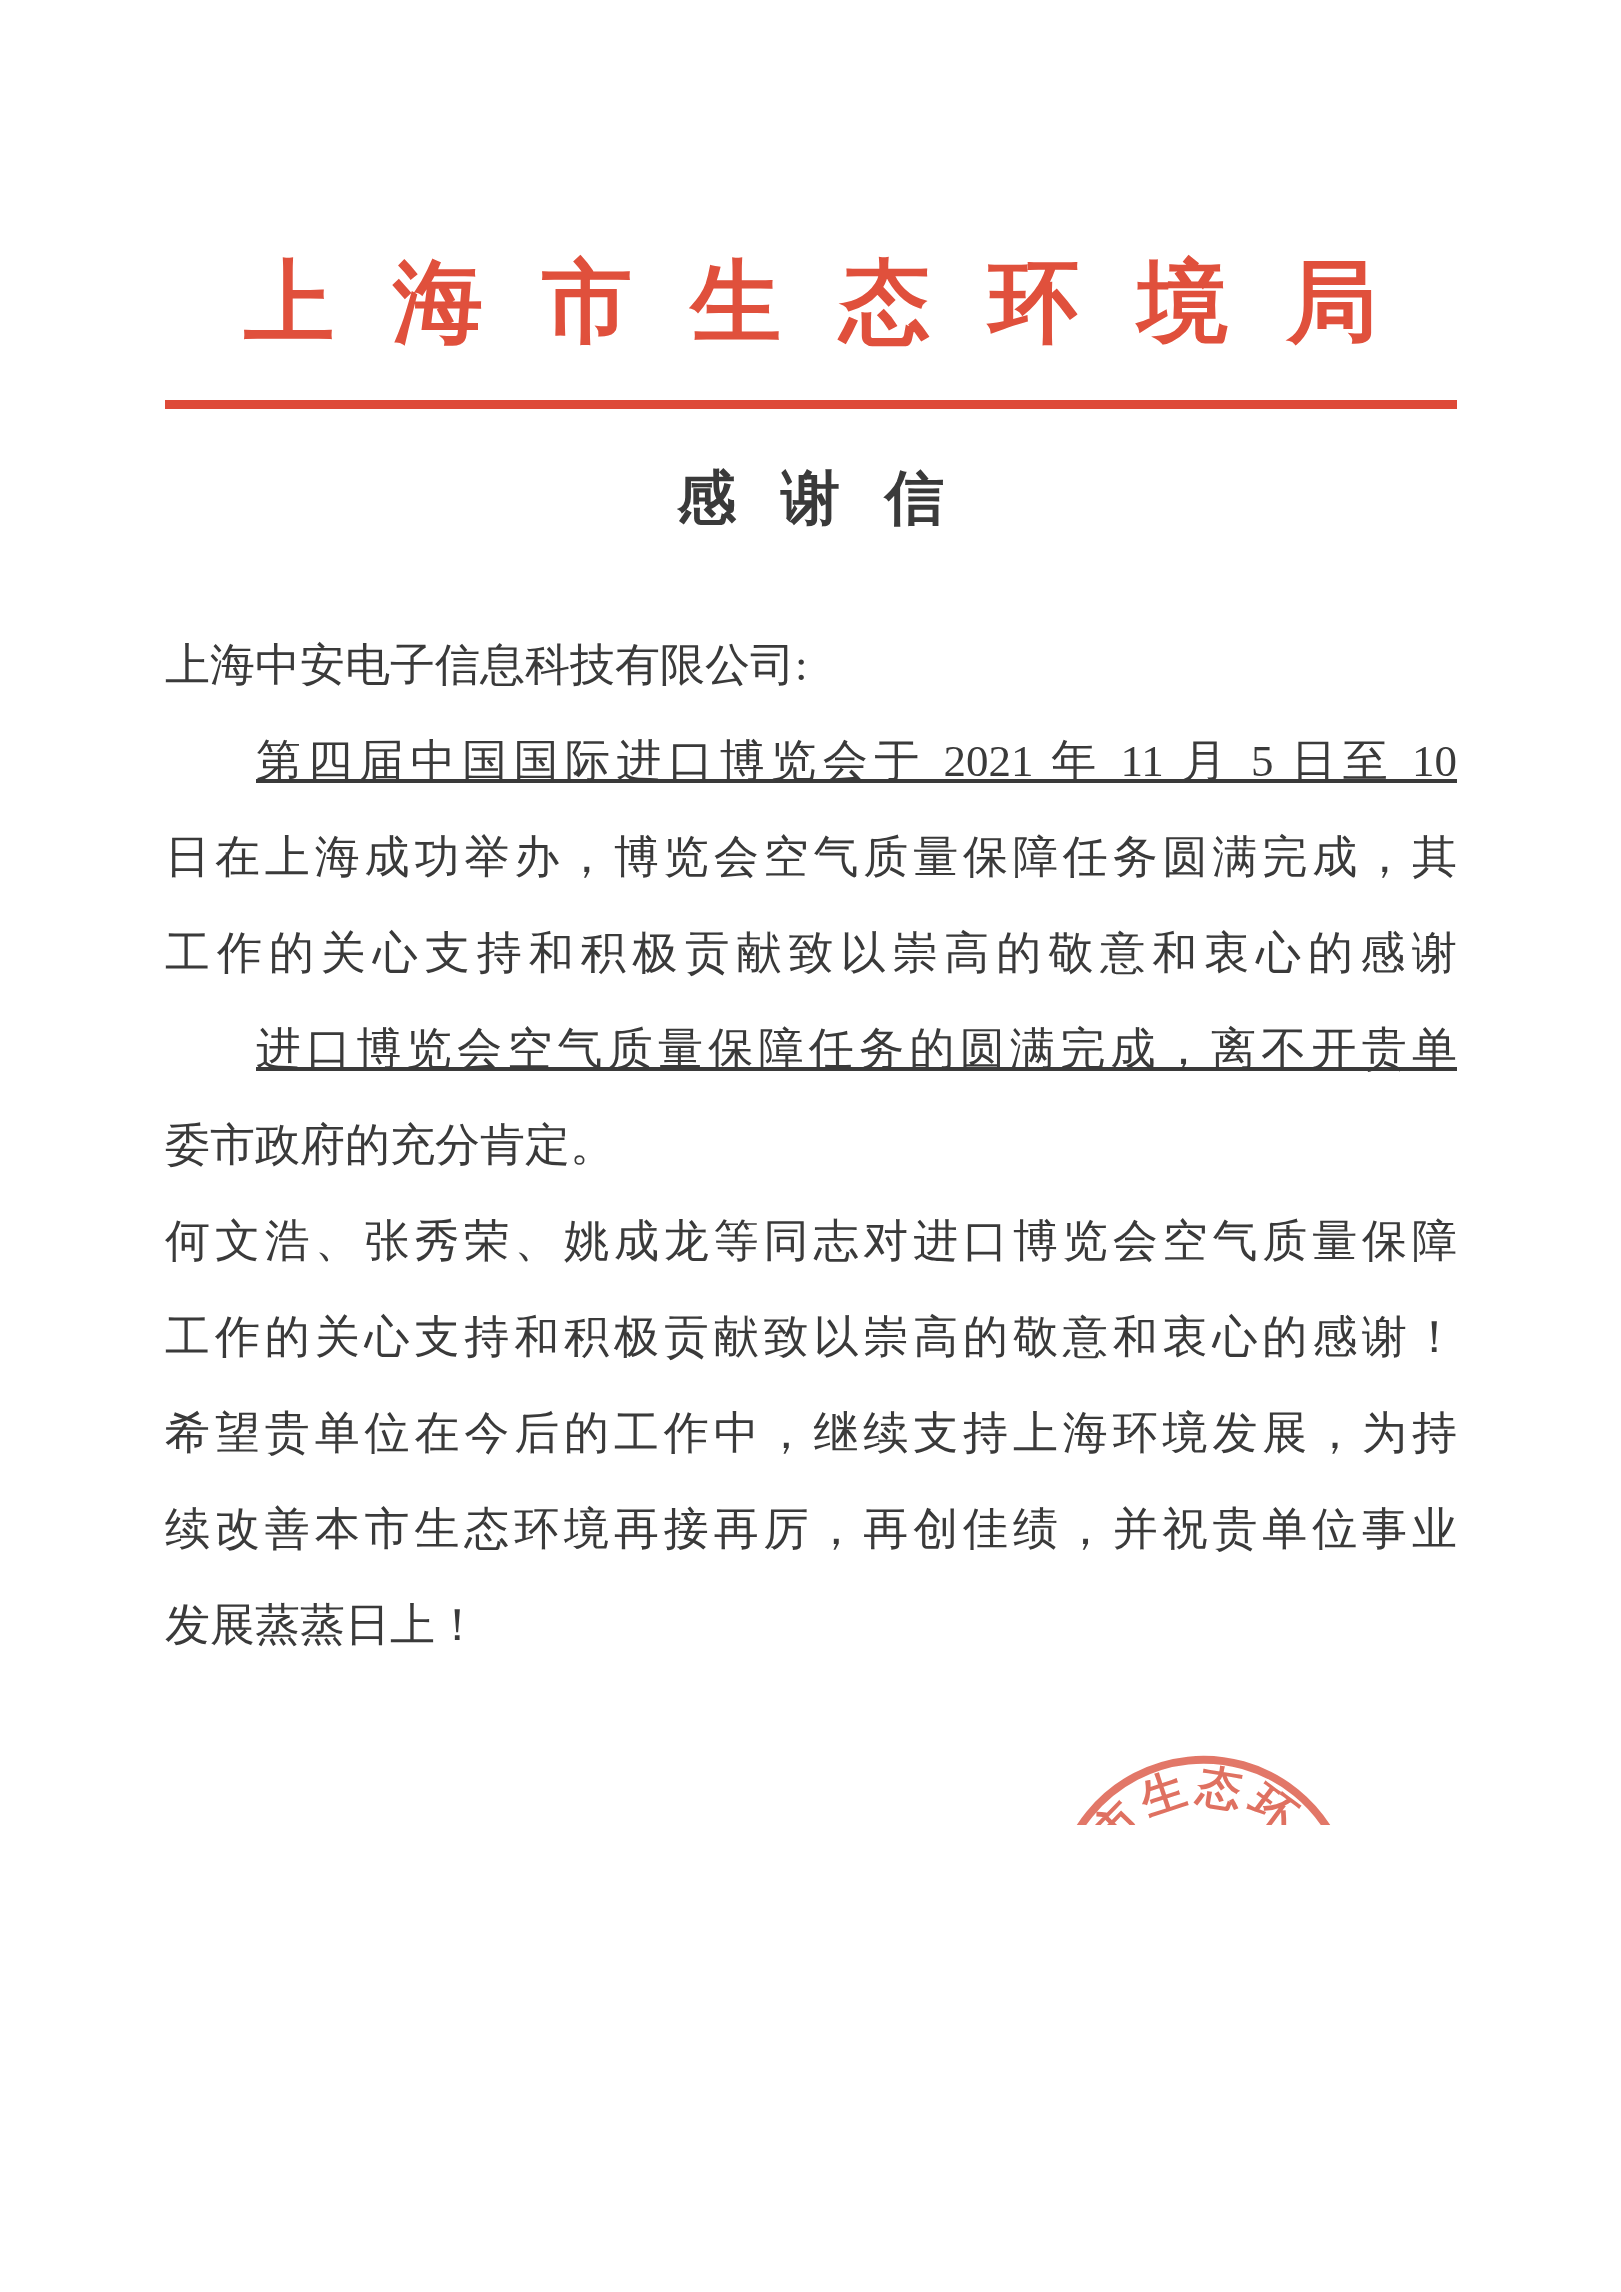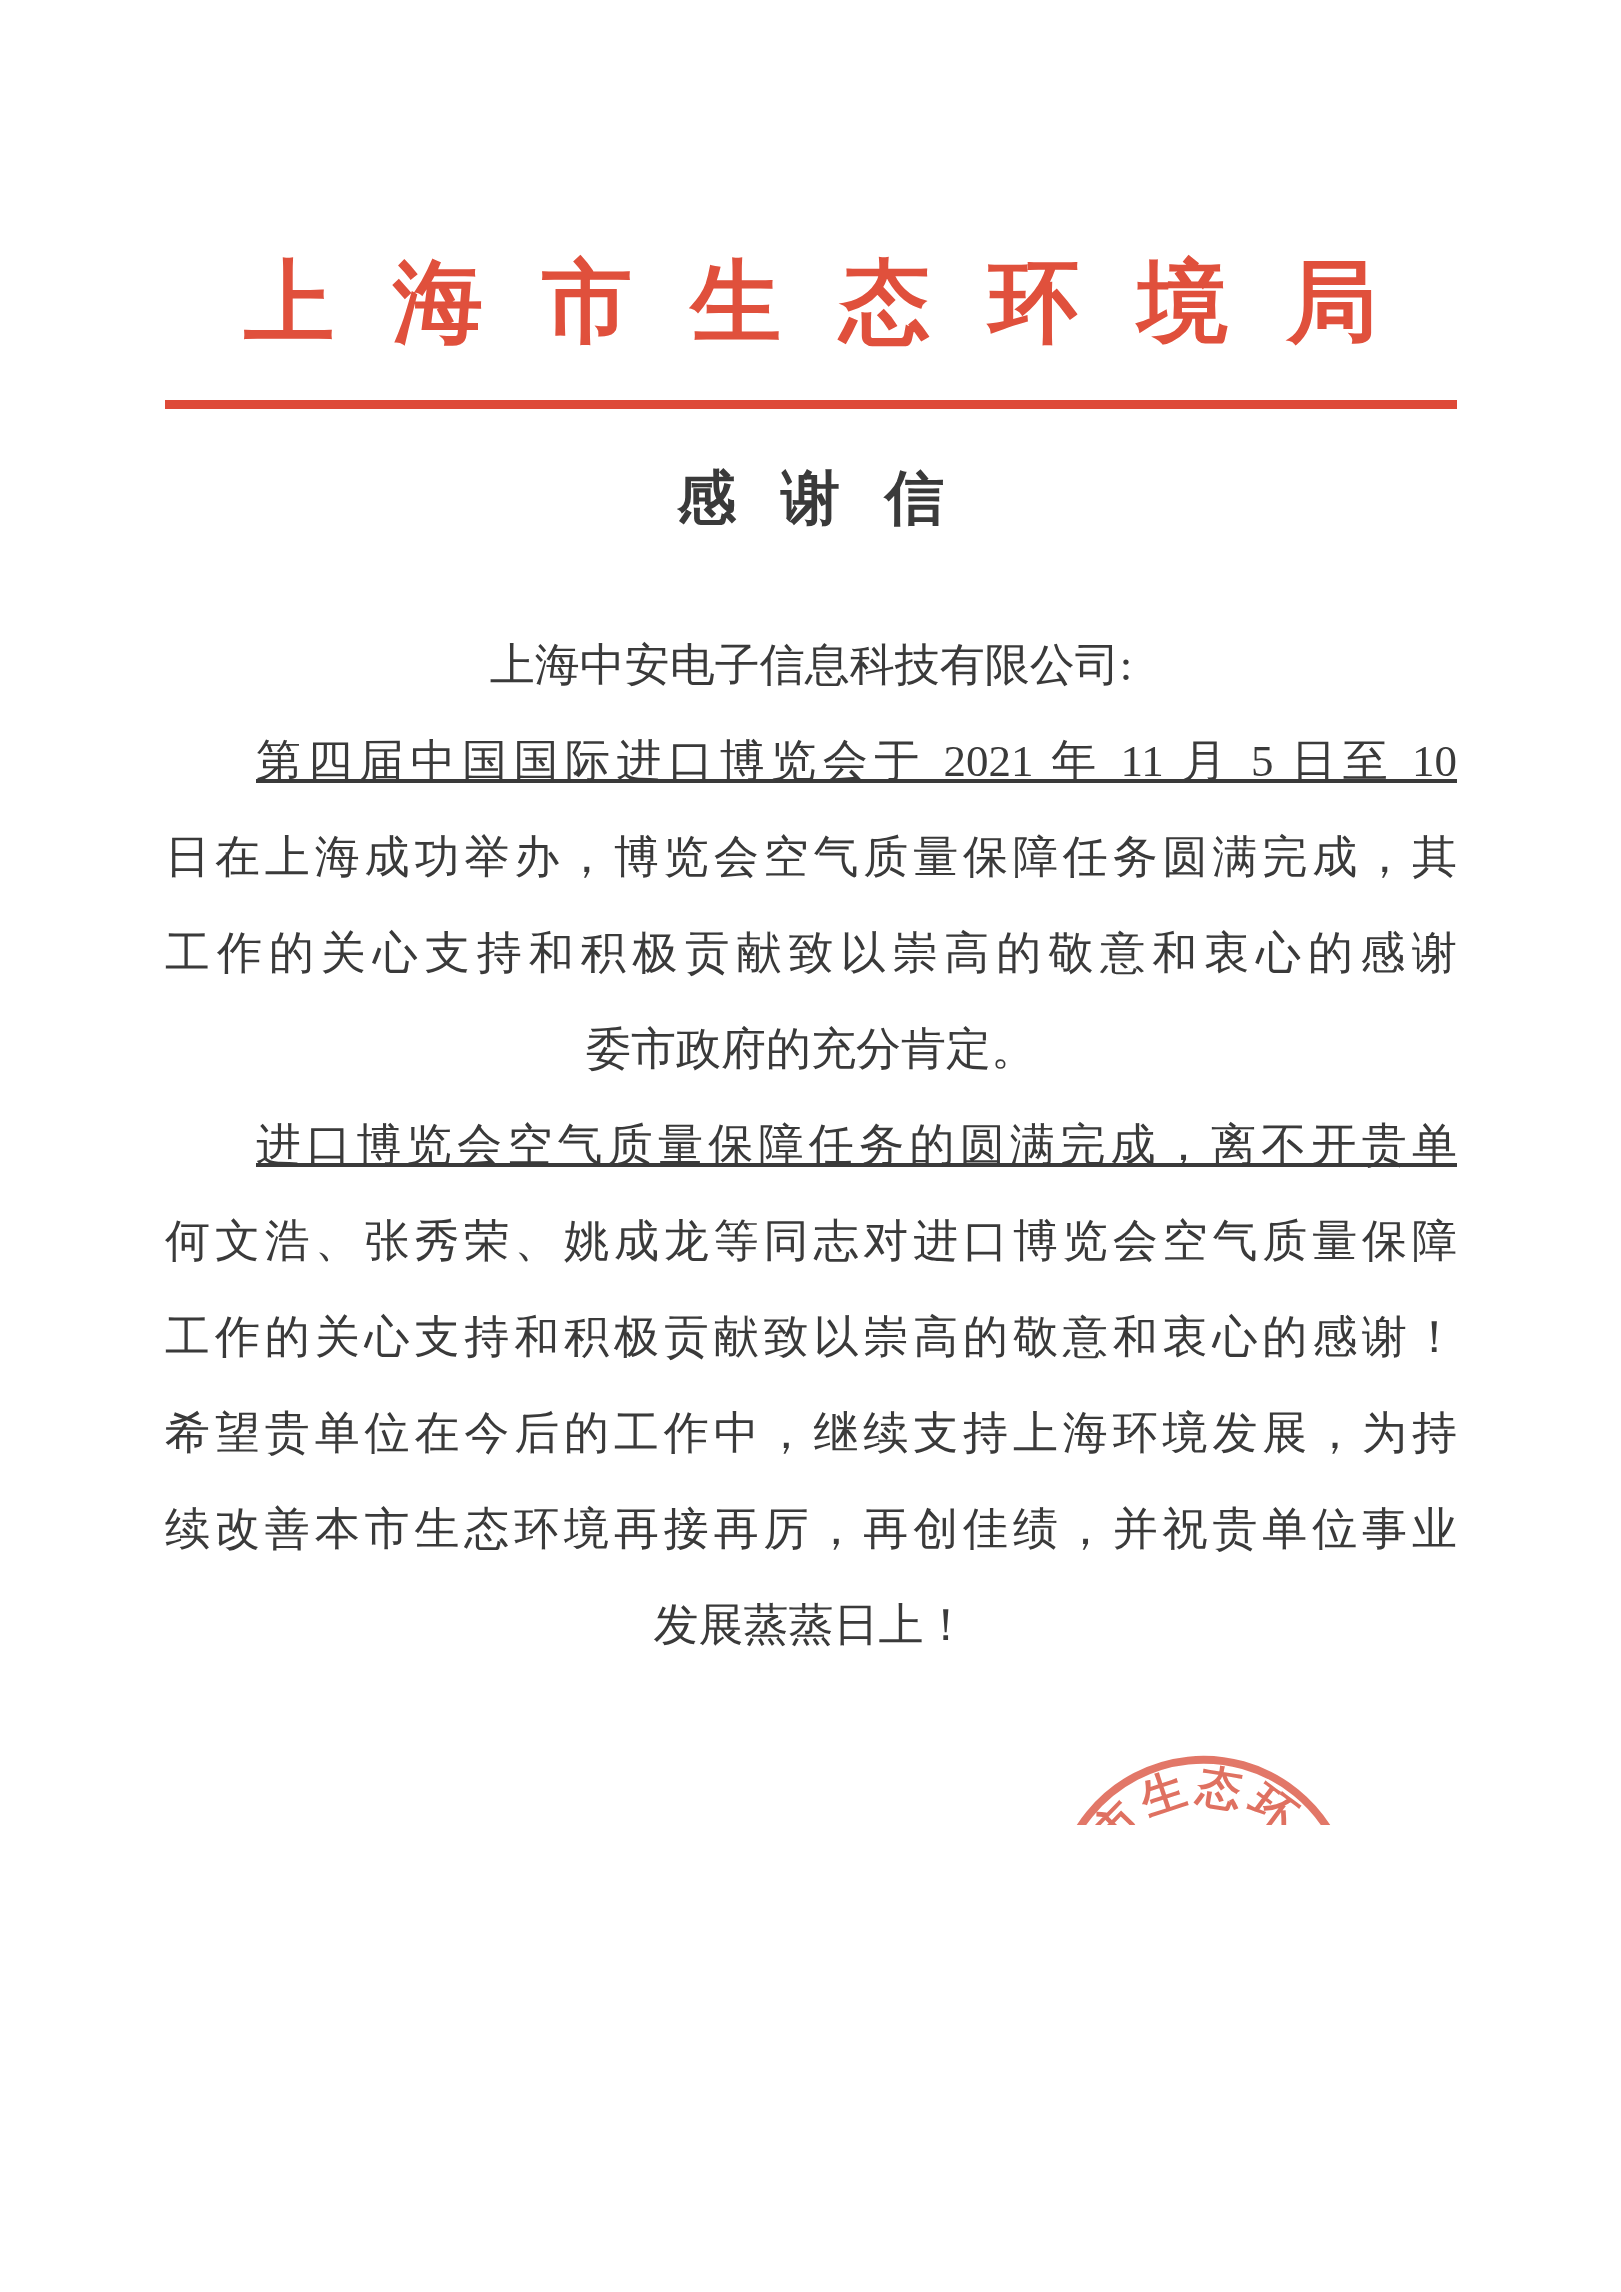--- a/index.html
+++ b/index.html
@@ -62,21 +62,20 @@
     top: 617px;
     left: 165px;
     right: 164px;
     color: #3a3a3a;
     font-size: 45px;
   }
   .bline {
     height: 96px;
     line-height: 96px;
     white-space: nowrap;
-    text-align: center;
   }
   .bline.justify {
     white-space: normal;
     text-align: justify;
     text-align-last: justify;
     text-justify: inter-character;
   }
   .bline.indent {
     padding-left: 91px;
     text-decoration: underline;
@@ -152,22 +151,22 @@
 
   <div class="red-rule"></div>
 
   <div class="letter-title">感谢信</div>
 
   <div class="letter-body">
     <div class="bline">上海中安电子信息科技有限公司:</div>
     <div class="bline indent justify">第四届中国国际进口博览会于 2021 年 11 月 5 日至 10</div>
     <div class="bline justify">日在上海成功举办，博览会空气质量保障任务圆满完成，其</div>
     <div class="bline justify">工作的关心支持和积极贡献致以崇高的敬意和衷心的感谢</div>
+    <div class="bline indent justify">进口博览会空气质量保障任务的圆满完成，离不开贵单</div>
     <div class="bline">委市政府的充分肯定。</div>
-    <div class="bline indent justify">进口博览会空气质量保障任务的圆满完成，离不开贵单</div>
     <div class="bline justify">何文浩、张秀荣、姚成龙等同志对进口博览会空气质量保障</div>
     <div class="bline justify">工作的关心支持和积极贡献致以崇高的敬意和衷心的感谢！</div>
     <div class="bline justify">希望贵单位在今后的工作中，继续支持上海环境发展，为持</div>
     <div class="bline justify">续改善本市生态环境再接再厉，再创佳绩，并祝贵单位事业</div>
     <div class="bline">发展蒸蒸日上！</div>
   </div>
 
   <div class="closing-signature">上海市生态环境局</div>
 
   <div class="closing-date">2021 年 11 月 22 日</div>

